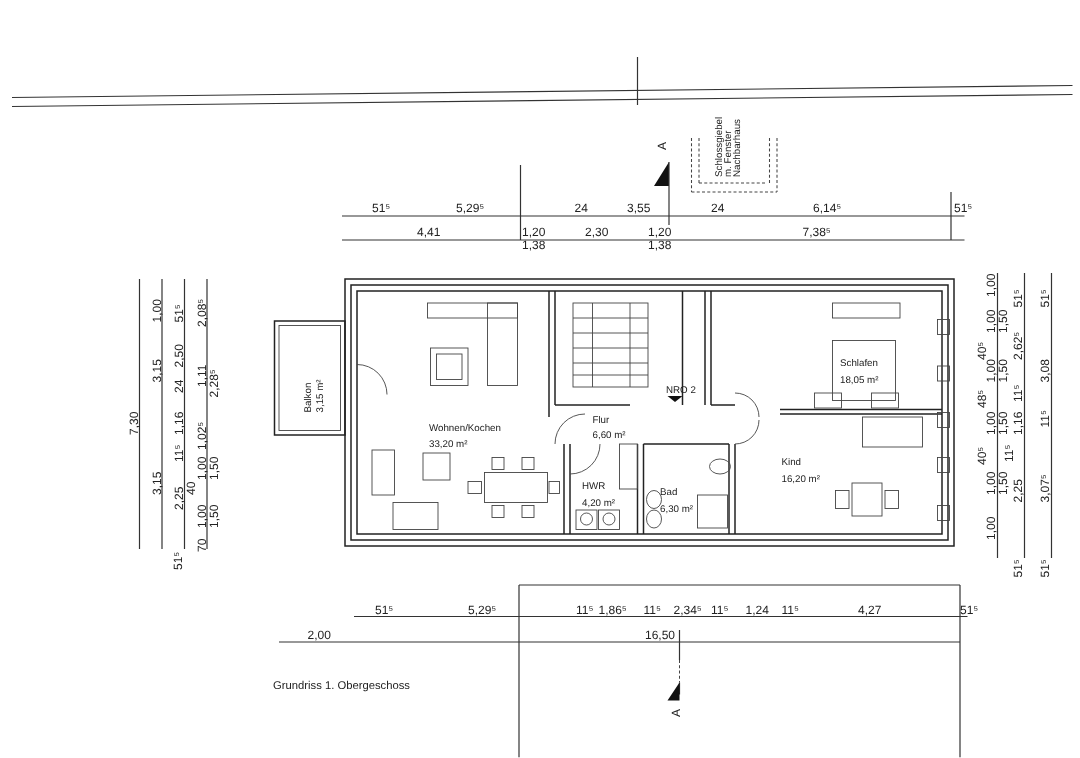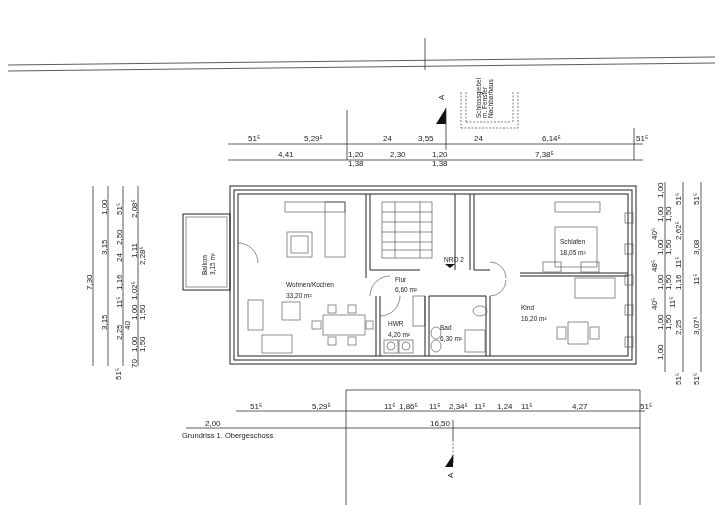--- a/index.html
+++ b/index.html
@@ -1,21 +1,21 @@
 <!DOCTYPE html>
 <html><head>
 <meta charset="utf-8">
 <style>
   html, body { margin: 0; padding: 0; background: #ffffff; }
   body { width: 720px; height: 505px; position: relative; overflow: hidden;
          font-family: "Liberation Sans", sans-serif; color: #1a1a1a; }
   svg { position: absolute; left: 0; top: 0; }
   .dim { font-size: 8px; fill: #222; font-family: "Liberation Sans", sans-serif; }
   .room { font-size: 6.5px; fill: #222; font-family: "Liberation Sans", sans-serif; }
-  .title { position: absolute; left: 182px; top: 431px; font-size: 7.5px; color: #222; }
+  .title { position: absolute; left: 182px; top: 452px; font-size: 7.5px; color: #222; }
   .line { stroke: #333; stroke-width: 0.8; fill: none; }
   .wall { stroke: #222; stroke-width: 1; fill: none; }
   .thin { stroke: #444; stroke-width: 0.6; fill: none; }
   .dash { stroke: #444; stroke-width: 0.7; fill: none; stroke-dasharray: 2 1.5; }
 </style>
 </head>
 <body>
 
 <svg width="720" height="505" viewBox="0 0 720 505">
 

